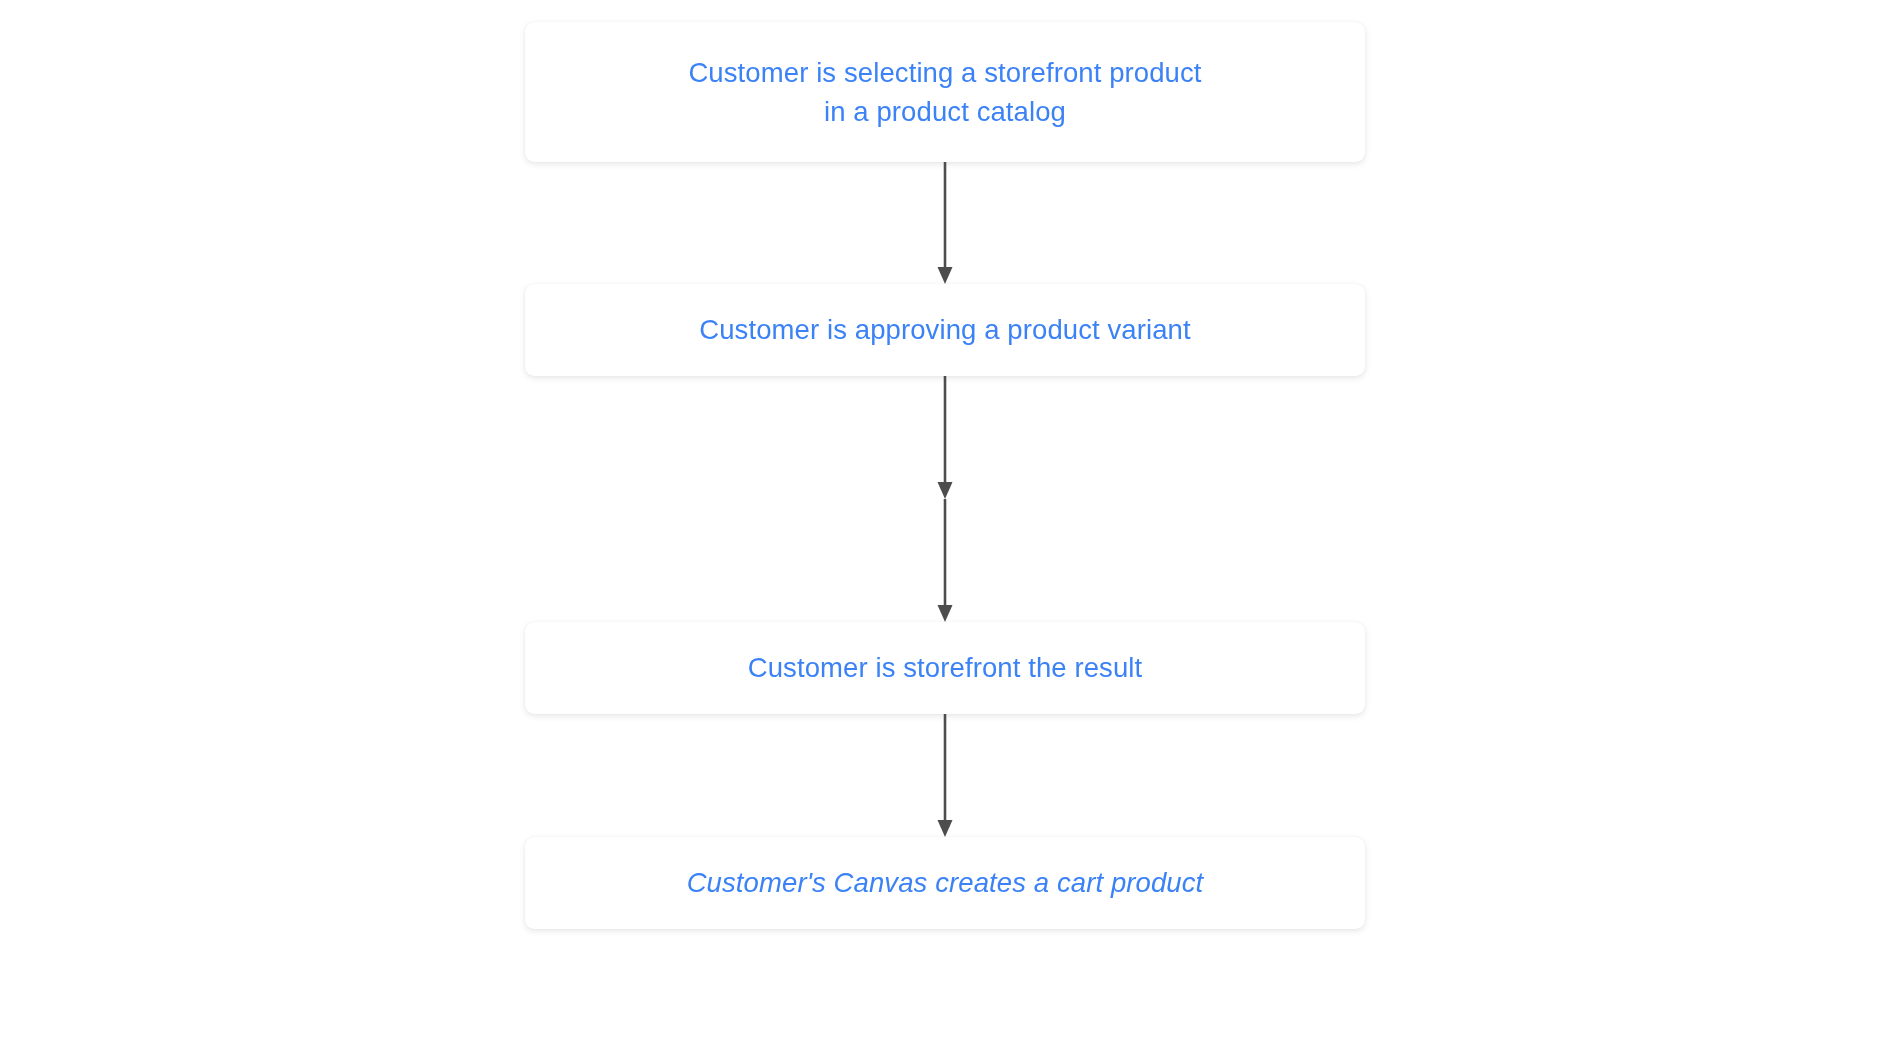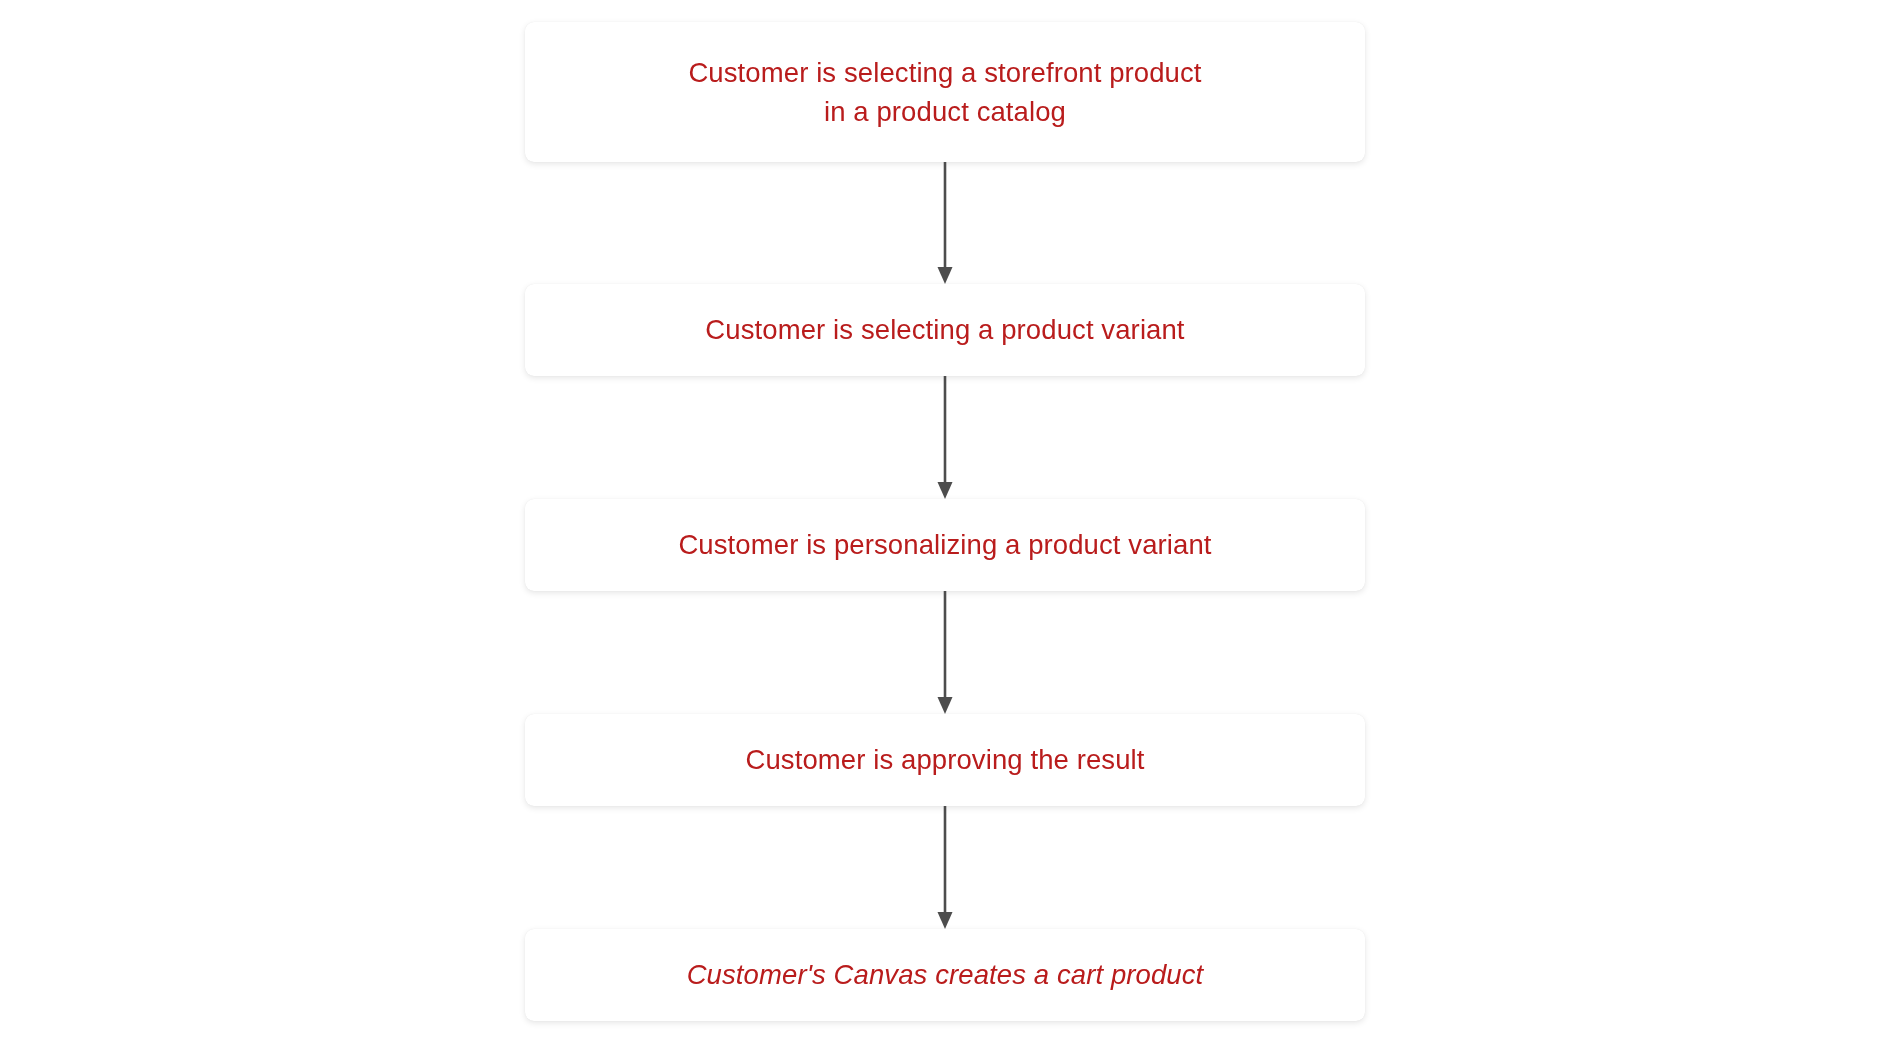--- a/index.html
+++ b/index.html
@@ -34,21 +34,21 @@
     display: flex;
     align-items: center;
     justify-content: center;
     text-align: center;
     padding: 10px 26px;
   }
 
   .flow-node-label {
     font-size: 27.5px;
     line-height: 1.42;
-    color: #b91c1c;
+    color: #3b82f6;
     letter-spacing: 0.1px;
     white-space: pre-line;
     font-weight: 400;
   }
 
   
   .node-0 { height: 140px; margin-top: 22px; }
   .node-1 { height: 92px;  }
   .node-2 { height: 92px;  }
   .node-3 { height: 92px;  }
@@ -81,43 +81,40 @@
   </div>
 
   <div class="flow-arrow arrow-0">
     <svg viewBox="0 0 26 122" preserveAspectRatio="none" aria-hidden="true">
       <line x1="13" y1="0" x2="13" y2="107" stroke="#4d4d4d" stroke-width="2.6"></line>
       <polygon points="13,122 5.5,105 20.5,105" fill="#4d4d4d"></polygon>
     </svg>
   </div>
 
   <div class="flow-node node-1">
-    <span class="flow-node-label">Customer is selecting a product variant</span>
+    <span class="flow-node-label">Customer is approving a product variant</span>
   </div>
 
   <div class="flow-arrow arrow-1">
     <svg viewBox="0 0 26 123" preserveAspectRatio="none" aria-hidden="true">
       <line x1="13" y1="0" x2="13" y2="108" stroke="#4d4d4d" stroke-width="2.6"></line>
       <polygon points="13,123 5.5,106 20.5,106" fill="#4d4d4d"></polygon>
     </svg>
   </div>
 
-  <div class="flow-node node-2">
-    <span class="flow-node-label">Customer is personalizing a product variant</span>
-  </div>
 
   <div class="flow-arrow arrow-2">
     <svg viewBox="0 0 26 123" preserveAspectRatio="none" aria-hidden="true">
       <line x1="13" y1="0" x2="13" y2="108" stroke="#4d4d4d" stroke-width="2.6"></line>
       <polygon points="13,123 5.5,106 20.5,106" fill="#4d4d4d"></polygon>
     </svg>
   </div>
 
   <div class="flow-node node-3">
-    <span class="flow-node-label">Customer is approving the result</span>
+    <span class="flow-node-label">Customer is storefront the result</span>
   </div>
 
   <div class="flow-arrow arrow-3">
     <svg viewBox="0 0 26 123" preserveAspectRatio="none" aria-hidden="true">
       <line x1="13" y1="0" x2="13" y2="108" stroke="#4d4d4d" stroke-width="2.6"></line>
       <polygon points="13,123 5.5,106 20.5,106" fill="#4d4d4d"></polygon>
     </svg>
   </div>
 
   <div class="flow-node node-4">

